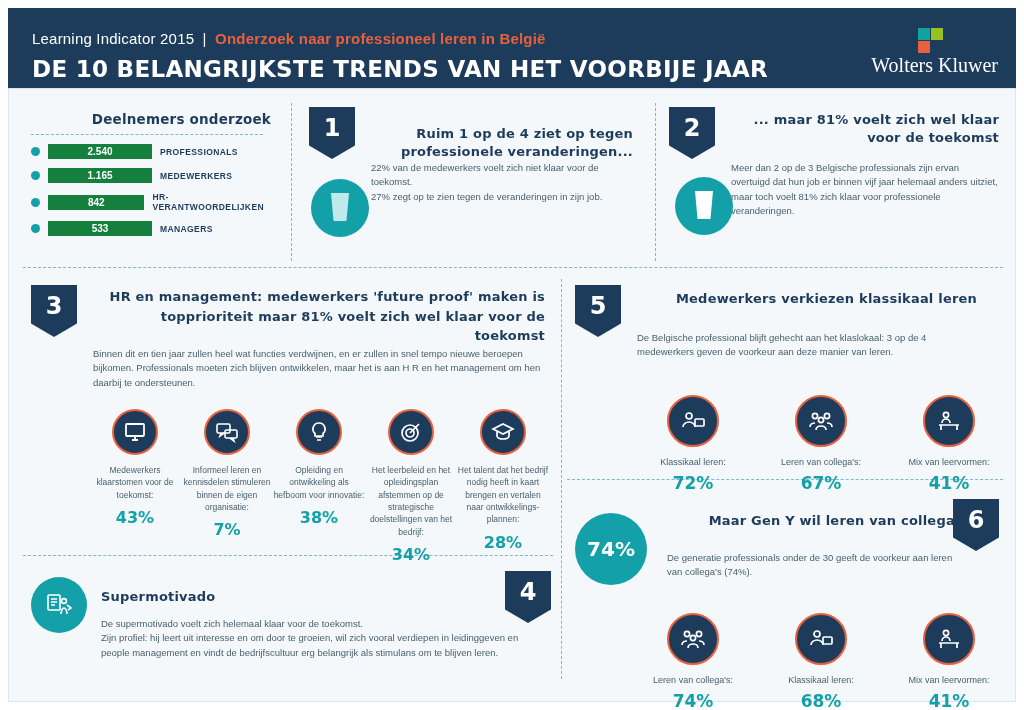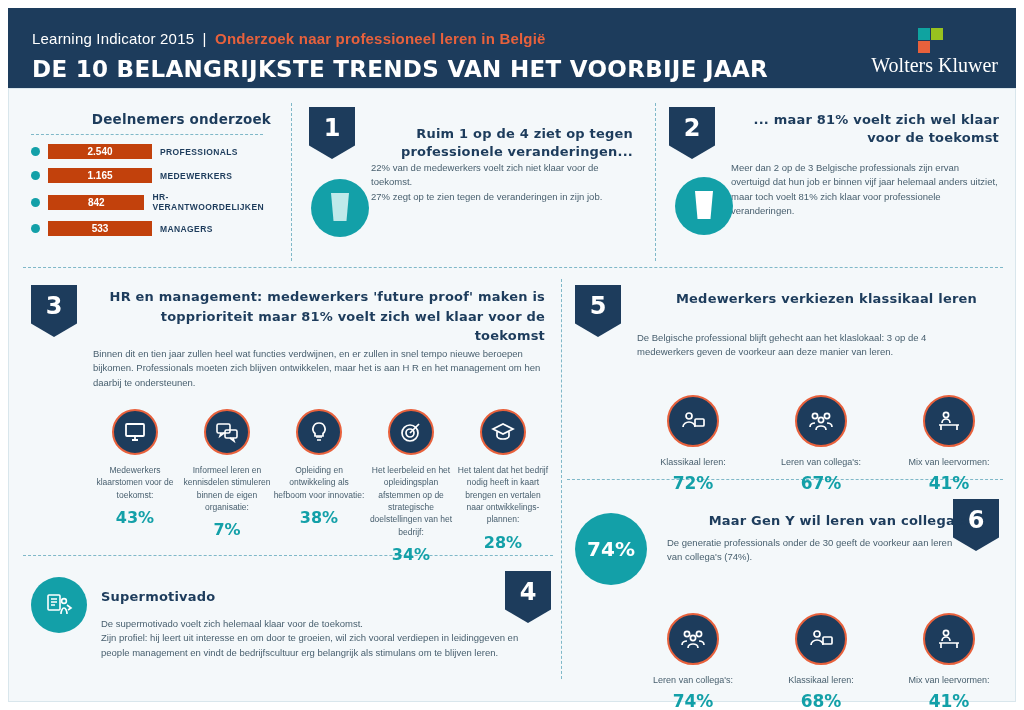--- a/index.html
+++ b/index.html
@@ -64,21 +64,21 @@
     font-family:"DejaVu Sans", sans-serif;
   }
 
   
   .participants { position:absolute; left:22px; top:22px; width:240px; }
   .part-title { font-size:13.5px; }
   .part-underline { width:232px; border-bottom:1px dashed #7fb8c8; margin-top:7px; }
   .part-row { display:flex; align-items:center; margin-top:9px; }
   .dot { width:9px; height:9px; border-radius:50%; background:#13a0a8; flex:0 0 auto; }
   .bar {
-    height:15px; background:#c2410c; color:#fff; font-size:10px; font-weight:bold;
+    height:15px; background:#15803d; color:#fff; font-size:10px; font-weight:bold;
     display:flex; align-items:center; justify-content:center; margin:0 8px;
     min-width:72px;
   }
   .part-label { font-size:8.5px; color:#1d3c5c; font-weight:bold; letter-spacing:.4px; }
 
   
   .card1 { position:absolute; left:300px; top:18px; width:330px; }
   .card2 { position:absolute; left:660px; top:18px; width:330px; }
   .c-title { font-size:13px; line-height:1.35; }
   .glass-wrap { position:absolute; }
@@ -322,21 +322,21 @@
           <div class="s5-cap">Mix van leervormen:</div>
           <div class="s5-pct">41%</div>
         </div>
       </div>
     </div>
 
     <div class="sec6">
       <div class="badge" style="right:0; top:0;">6</div>
       <div class="big-circle">74%</div>
       <div class="sec-title" style="position:absolute; left:92px; top:14px; width:300px; font-size:13px;">Maar Gen Y wil leren van collega's</div>
-      <div class="body-txt" style="position:absolute; left:92px; top:37px; width:300px;">De generatie professionals onder de 30 geeft de voorkeur aan leren van collega's (74%).</div>
+      <div class="body-txt" style="position:absolute; left:92px; top:52px; width:300px;">De generatie professionals onder de 30 geeft de voorkeur aan leren van collega's (74%).</div>
 
       <div class="s5-icons" style="position:absolute; left:54px; top:96px;">
         <div class="s5-col">
           <div class="circ-lg">
             <svg width="28" height="28" viewBox="0 0 28 28" fill="none" stroke="#fff" stroke-width="1.7">
               <circle cx="8" cy="9" r="2.6"></circle>
                 <circle cx="20" cy="9" r="2.6"></circle>
                 <circle cx="14" cy="13" r="2.6"></circle>
               <path d="M3 20c0-2.6 2.4-4 5-4M25 20c0-2.6-2.4-4-5-4M9 23c0-2.6 2.4-4 5-4s5 1.4 5 4"></path>
             </svg>

